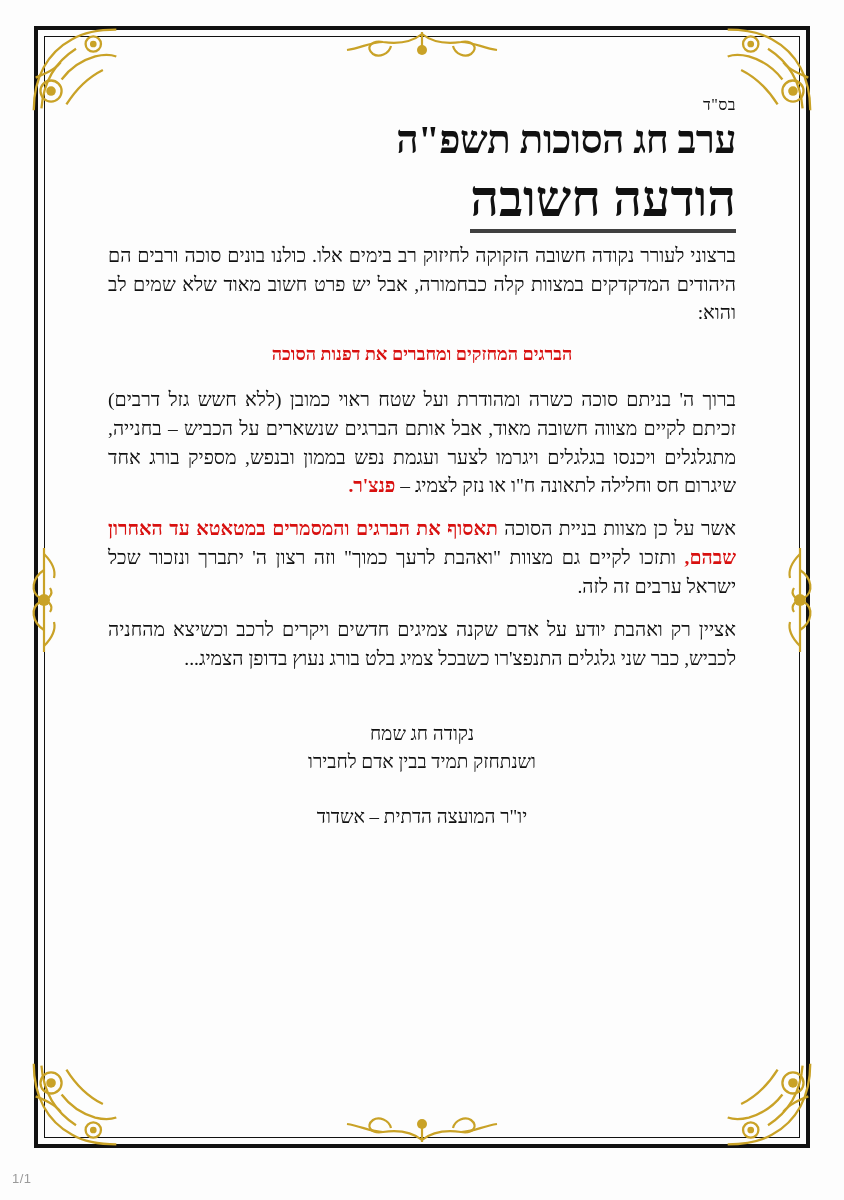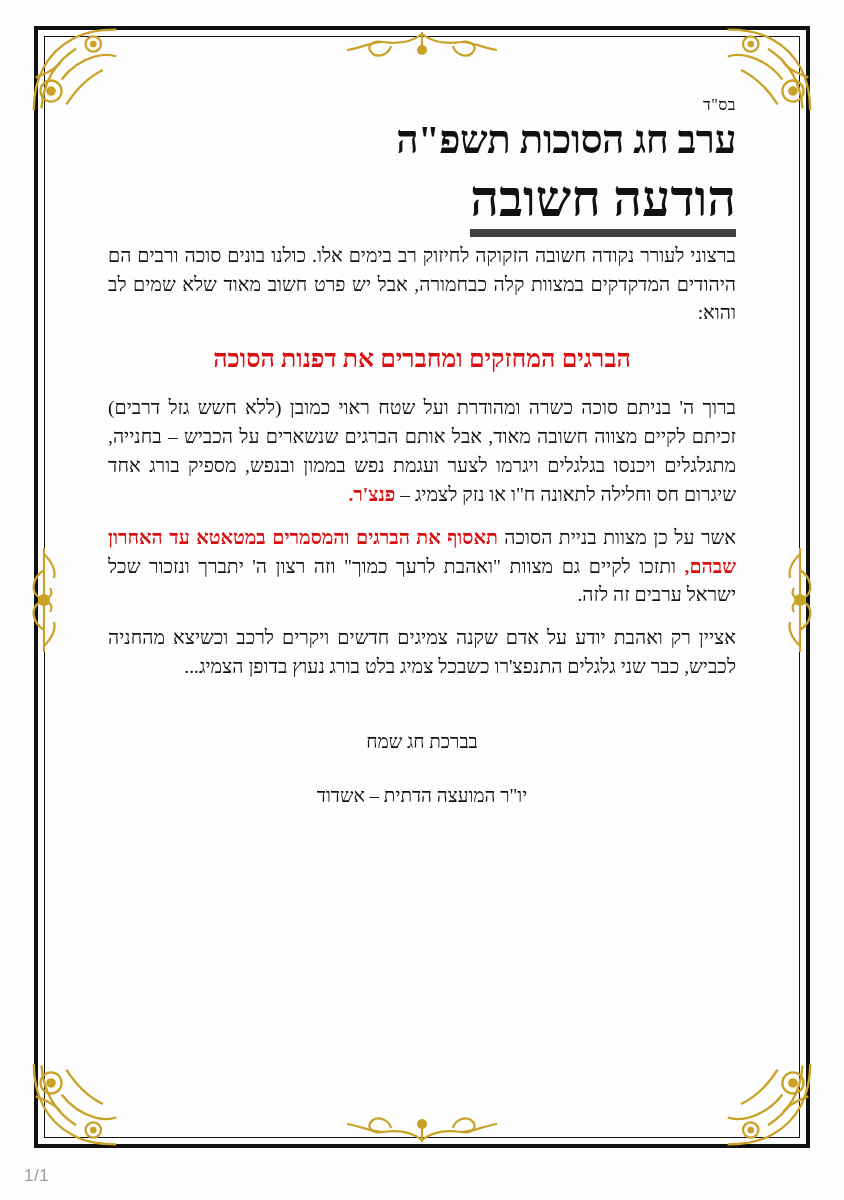--- a/index.html
+++ b/index.html
@@ -113,35 +113,35 @@
   }
 
   .title-main {
     text-align: center;
     font-size: 50px;
     font-weight: bold;
     margin: 8px 0 4px 0;
     display: block;
   }
   .title-main span {
-    border-bottom: 8px solid #404040;
+    border-bottom: 4px solid #404040;
     padding-bottom: 2px;
   }
 
   .para {
     font-size: 19.5px;
     line-height: 1.48;
     margin: 14px 0 0 0;
   }
   .para.tight { margin-top: 20px; }
 
   .red-head {
     color: #d8100f;
     font-weight: bold;
-    font-size: 25px;
+    font-size: 18px;
     text-align: center;
     text-align-last: center;
     margin: 16px 0 6px 0;
     line-height: 1.2;
   }
 
   .red {
     color: #d8100f;
     font-weight: bold;
   }
@@ -151,24 +151,24 @@
     text-align: center;
     text-align-last: center;
     font-size: 19px;
     line-height: 1.5;
   }
   .sig .gap { height: 26px; }
 
   
   .page-counter {
     position: absolute;
-    left: 24px;
+    left: 12px;
     bottom: 14px;
     font-family: "Liberation Sans", sans-serif;
-    font-size: 17px;
+    font-size: 13px;
     color: #9a9a9a;
     letter-spacing: 0.5px;
   }
 </style>
 </head>
 <body>
 
 <div class="page">
 
   <div class="frame-outer"></div>
@@ -283,21 +283,22 @@
 
     <div class="red-head">הברגים המחזקים ומחברים את דפנות הסוכה</div>
 
     <p class="para tight"><span>ברוך ה' בניתם סוכה כשרה ומהודרת ועל שטח ראוי כמובן (ללא חשש גזל דרבים) זכיתם לקיים מצווה חשובה מאוד, אבל אותם הברגים שנשארים על הכביש – בחנייה, מתגלגלים ויכנסו בגלגלים ויגרמו לצער ועגמת נפש בממון ובנפש, מספיק בורג אחד שיגרום חס וחלילה לתאונה ח"ו או נזק לצמיג – </span><span class="red">פנצ'ר.</span></p>
 
     <p class="para"><span>אשר על כן מצוות בניית הסוכה </span><span class="red">תאסוף את הברגים והמסמרים במטאטא עד האחרון שבהם,</span><span> ותזכו לקיים גם מצוות "ואהבת לרעך כמוך" וזה רצון ה' יתברך ונזכור שכל ישראל ערבים זה לזה.</span></p>
 
     <p class="para">אציין רק ואהבת יודע על אדם שקנה צמיגים חדשים ויקרים לרכב וכשיצא מהחניה לכביש, כבר שני גלגלים התנפצ'רו כשבכל צמיג בלט בורג נעוץ בדופן הצמיג...</p>
 
     <div class="sig">
-      <div>בברכת חג שמח</div>
+      <div>נקודה חג שמח</div>
+      <div>ושנתחזק תמיד בבין אדם לחבירו</div>
       <div class="gap"></div>
       <div>יו"ר המועצה הדתית – אשדוד</div>
     </div>
 
   </div>
 
   <div class="page-counter">1/1</div>
 
 </div>
 

